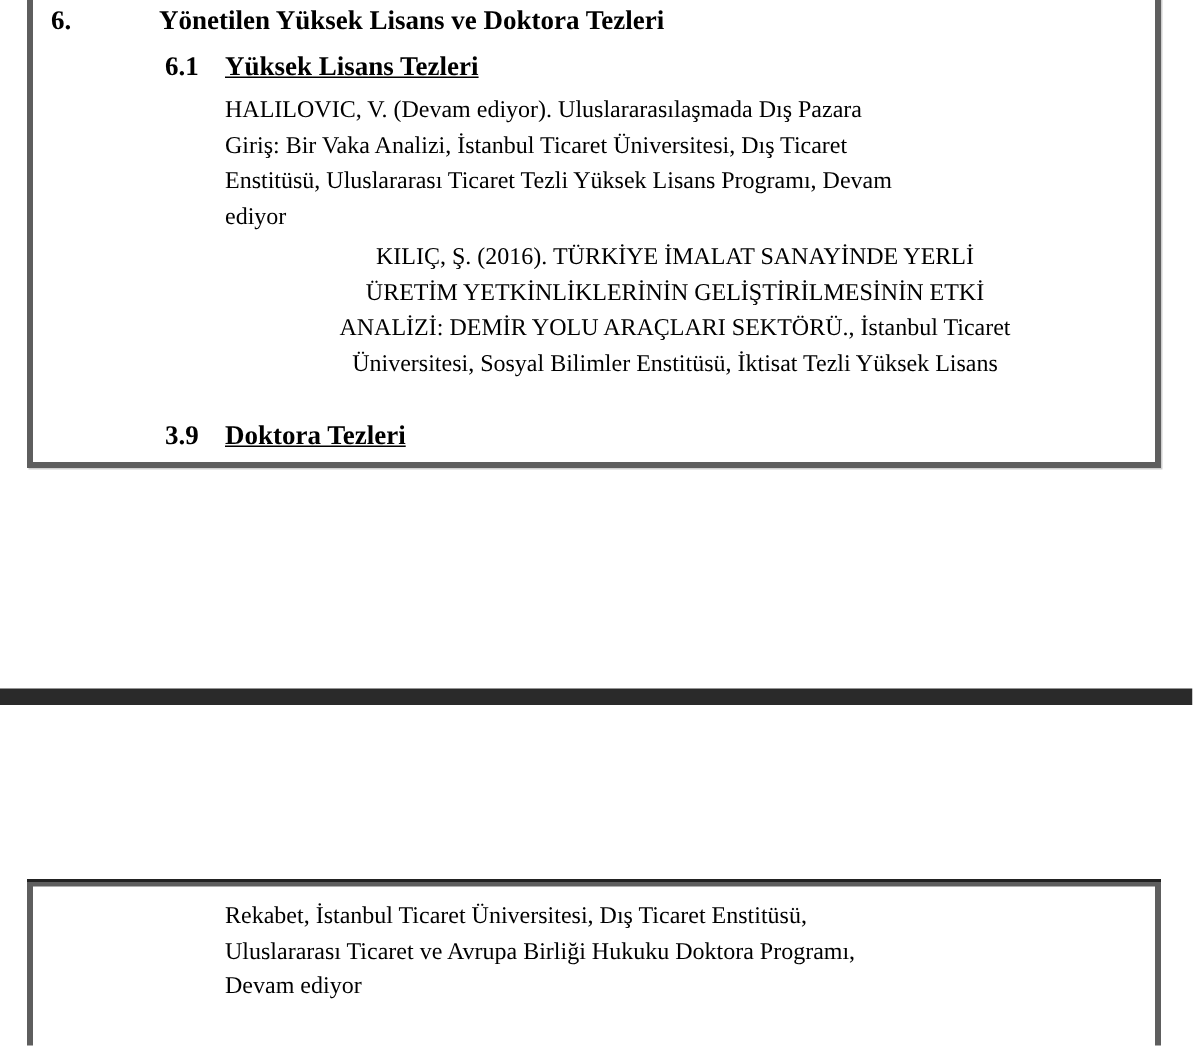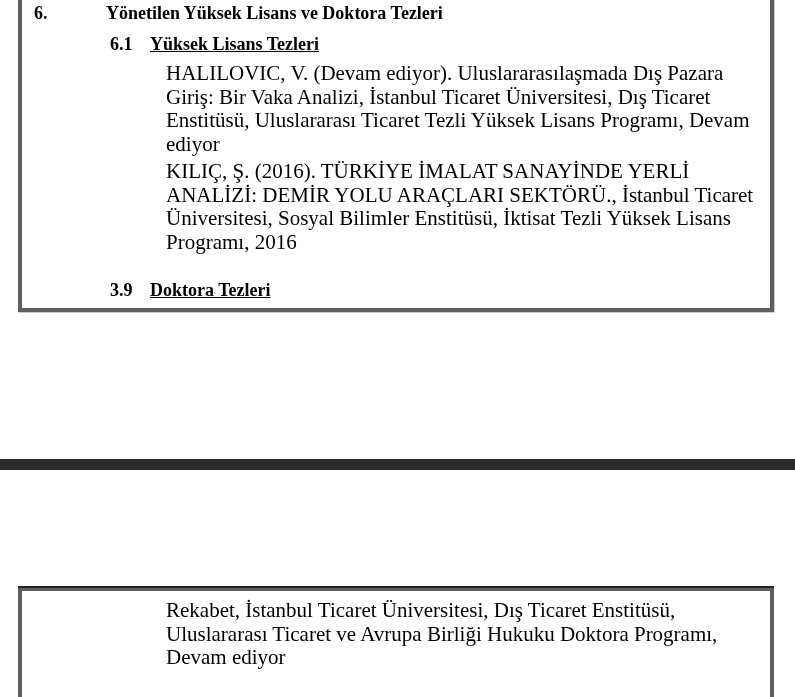--- a/index.html
+++ b/index.html
@@ -33,21 +33,21 @@
     background: #2a2a2a;
   }
   .h1-row { position: absolute; top: 7px; left: 0; font-weight: bold; font-size: 18px; }
   .h1-num { position: absolute; left: 12px; top: 0; }
   .h1-title { position: absolute; left: 84px; top: 0; white-space: nowrap; }
   .h2-row { position: absolute; left: 0; font-weight: bold; font-size: 18px; white-space: nowrap; }
   .h2-num { position: absolute; left: 88px; }
   .h2-title { position: absolute; left: 128px; text-decoration: underline; }
   .entry {
     position: absolute; left: 128px; width: 600px;
-    font-size: 21px; line-height: 23.5px; margin-left: 16px;
+    font-size: 16px; line-height: 23.5px;
   }
   .line { display: block; white-space: nowrap; }
 </style>
 </head>
 <body>
 
 <div class="panel" id="panel-top">
   <div class="h1-row">
     <span class="h1-num">6.</span>
     <span class="h1-title">Yönetilen Yüksek Lisans ve Doktora Tezleri</span>
@@ -58,25 +58,25 @@
     <span class="h2-title">Yüksek Lisans Tezleri</span>
   </div>
 
   <div class="entry" style="top:66px;">
     <span class="line">HALILOVIC, V. (Devam ediyor). Uluslararasılaşmada Dış Pazara</span>
     <span class="line">Giriş: Bir Vaka Analizi, İstanbul Ticaret Üniversitesi, Dış Ticaret</span>
     <span class="line">Enstitüsü, Uluslararası Ticaret Tezli Yüksek Lisans Programı, Devam</span>
     <span class="line">ediyor</span>
   </div>
 
-  <div class="entry" style="top:164px;">
+  <div class="entry" style="top:164px;text-align:center;">
     <span class="line">KILIÇ, Ş. (2016). TÜRKİYE İMALAT SANAYİNDE YERLİ</span>
+    <span class="line">ÜRETİM YETKİNLİKLERİNİN GELİŞTİRİLMESİNİN ETKİ</span>
     <span class="line">ANALİZİ: DEMİR YOLU ARAÇLARI SEKTÖRÜ., İstanbul Ticaret</span>
     <span class="line">Üniversitesi, Sosyal Bilimler Enstitüsü, İktisat Tezli Yüksek Lisans</span>
-    <span class="line">Programı, 2016</span>
   </div>
 
   <div class="h2-row" style="top:284px;">
     <span class="h2-num">3.9</span>
     <span class="h2-title">Doktora Tezleri</span>
   </div>
 </div>
 
 <div class="separator"></div>
 

